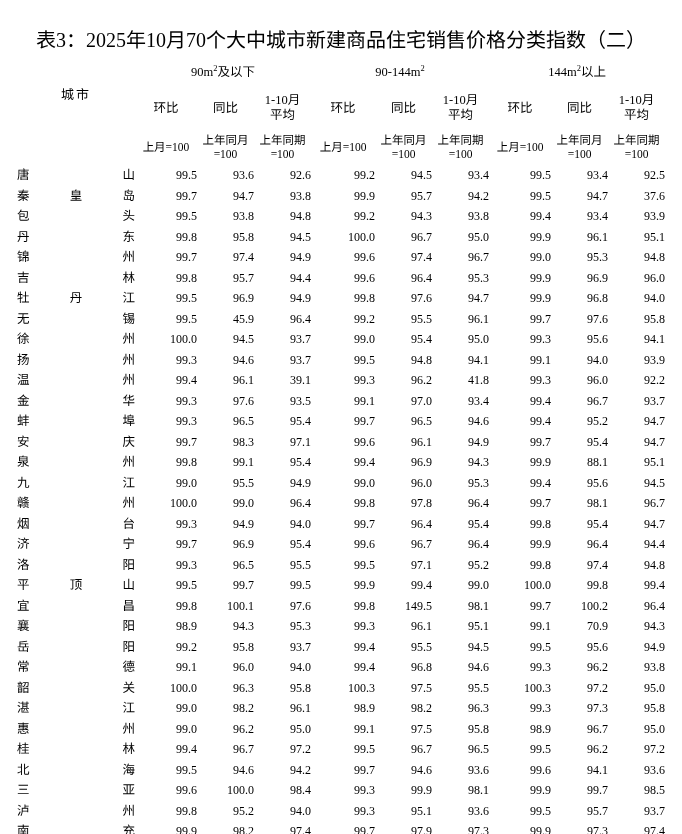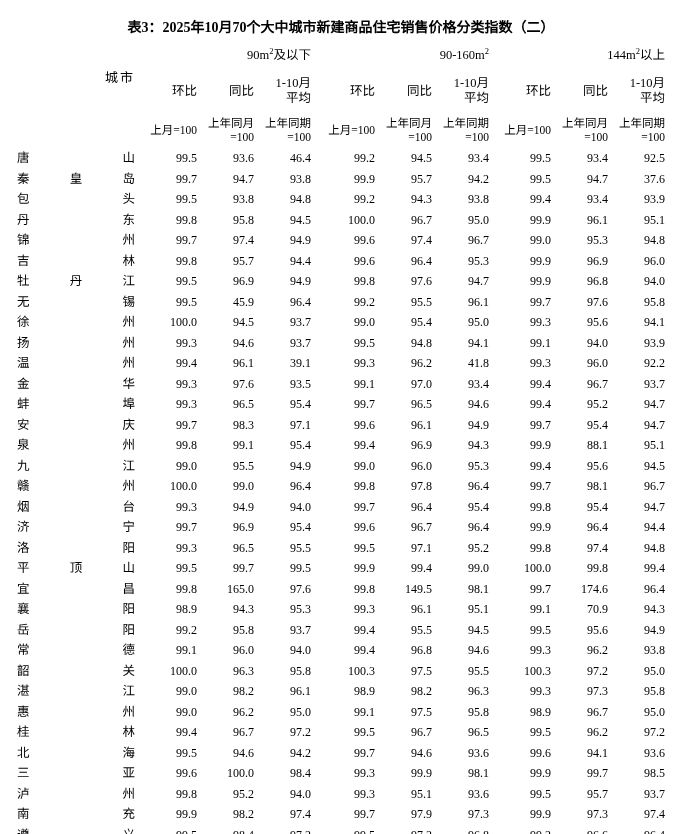--- a/index.html
+++ b/index.html
@@ -25,25 +25,26 @@
   }
 
   
   .title-wrap {
     padding-top: 16px;
     padding-bottom: 6px;
     text-align: center;
   }
   .title {
     font-family: "Liberation Serif", "DejaVu Serif", serif;
-    font-weight: bold;
-    font-size: 14px;
+    font-weight: normal;
+    font-size: 20px;
     letter-spacing: 0px;
     white-space: nowrap;
     display: inline-block;
+    margin-top: 8px;
   }
 
   
   .table-area {
     margin: 0 auto;
     width: 648px;
     position: relative;
   }
 
   table.idx {
@@ -61,39 +62,39 @@
     font-weight: normal;
   }
   .vsep-r { border-right: 1px solid #000; }
 
   
   .rule-top td { border-top: 2.2px solid #000; }
   .rule-mid td { border-top: 1px solid #000; }
 
   
   .hdr {
-    text-align: right;
+    text-align: center;
     font-size: 12px;
     line-height: 1.18;
     font-family: "Liberation Serif", "DejaVu Serif", serif;
   }
   .hdr-group {
     height: 26px;
     font-size: 12.5px;
   }
   .hdr-sub {
     height: 46px;
     font-size: 12.5px;
   }
   .hdr-base {
     height: 34px;
     font-size: 11.5px;
   }
   .hdr-city {
-    text-align: right;
+    text-align: center;
     font-size: 13px;
     letter-spacing: 2px;
   }
   .sup { font-size: 8.5px; vertical-align: super; line-height: 0; }
 
   
   td.city {
     font-size: 12.5px;
     height: 20.5px;
     line-height: 20.5px;
@@ -143,21 +144,21 @@
           <col style="width:57px">
       </colgroup>
       <tbody>
 
         <tr class="rule-top">
           <td rowspan="2" class="hdr hdr-city vsep-r">城市</td>
           <td colspan="3" class="hdr hdr-group vsep-r">
             <span>90m</span><span class="sup">2</span><span>及以下</span>
           </td>
           <td colspan="3" class="hdr hdr-group vsep-r">
-            <span>90-160m</span><span class="sup">2</span><span></span>
+            <span>90-144m</span><span class="sup">2</span><span></span>
           </td>
           <td colspan="3" class="hdr hdr-group">
             <span>144m</span><span class="sup">2</span><span>以上</span>
           </td>
         </tr>
 
         <tr class="rule-mid">
           <td class="hdr hdr-sub vsep-r">环比</td>
           <td class="hdr hdr-sub vsep-r">同比</td>
           <td class="hdr hdr-sub vsep-r">
@@ -212,21 +213,21 @@
       <tr class="rule-mid">
             <td class="city vsep-r">
               <div class="city-inner">
                 <span>唐</span>
                 <span></span>
                 <span>山</span>
               </div>
             </td>
             <td class="num vsep-r">99.5</td>
             <td class="num vsep-r">93.6</td>
-            <td class="num vsep-r">46.4</td>
+            <td class="num vsep-r">92.6</td>
             <td class="num vsep-r">99.2</td>
             <td class="num vsep-r">94.5</td>
             <td class="num vsep-r">93.4</td>
             <td class="num vsep-r">99.5</td>
             <td class="num vsep-r">93.4</td>
             <td class="num">92.5</td>
           </tr>
           <tr>
             <td class="city vsep-r">
               <div class="city-inner">
@@ -589,27 +590,27 @@
           </tr>
           <tr>
             <td class="city vsep-r">
               <div class="city-inner">
                 <span>宜</span>
                 <span></span>
                 <span>昌</span>
               </div>
             </td>
             <td class="num vsep-r">99.8</td>
-            <td class="num vsep-r">165.0</td>
+            <td class="num vsep-r">100.1</td>
             <td class="num vsep-r">97.6</td>
             <td class="num vsep-r">99.8</td>
             <td class="num vsep-r">149.5</td>
             <td class="num vsep-r">98.1</td>
             <td class="num vsep-r">99.7</td>
-            <td class="num vsep-r">174.6</td>
+            <td class="num vsep-r">100.2</td>
             <td class="num">96.4</td>
           </tr>
           <tr>
             <td class="city vsep-r">
               <div class="city-inner">
                 <span>襄</span>
                 <span></span>
                 <span>阳</span>
               </div>
             </td>

